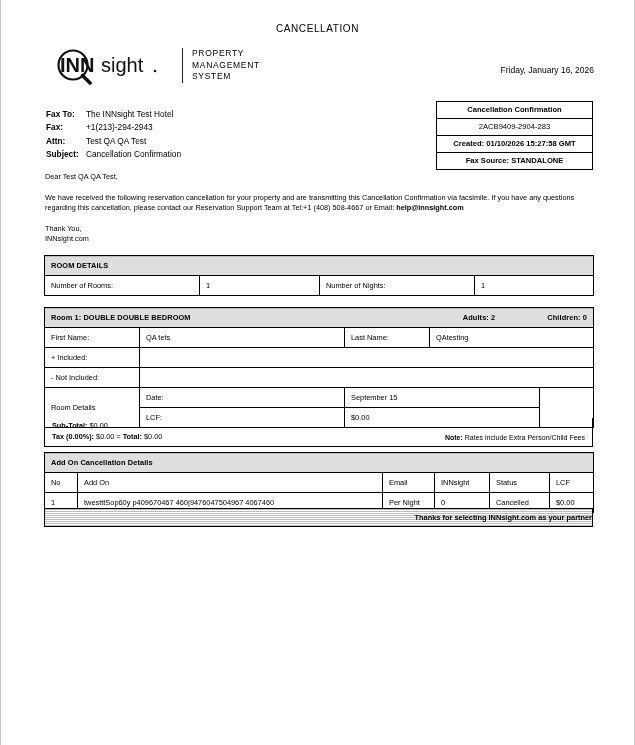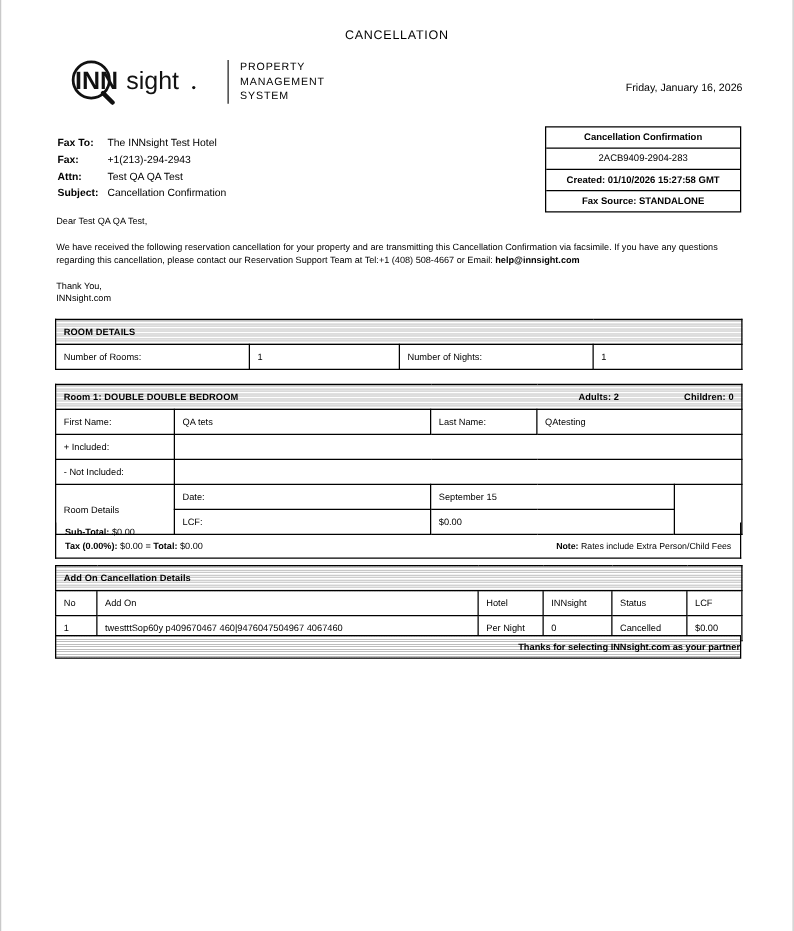--- a/index.html
+++ b/index.html
@@ -34,21 +34,21 @@
   }
   
   .header {
     display: flex;
     align-items: flex-start;
     justify-content: space-between;
     padding: 13px 40px 0 45px;
   }
   .logo-wrap {
     display: flex;
-    align-items: center;
+    align-items: flex-end;
   }
   .logo-mark {
     position: relative;
     width: 130px;
     height: 34px;
   }
   .logo-sub {
     border-left: 1px solid #222;
     padding-left: 9px;
     margin-left: 6px;
@@ -320,21 +320,21 @@
         <col style="width:60px">
         <col style="width:44px">
     </colgroup>
     <tbody>
       <tr>
         <td class="bandhead" colspan="6">Add On Cancellation Details</td>
       </tr>
       <tr>
         <td>No</td>
         <td>Add On</td>
-        <td>Hotel</td>
+        <td>Email</td>
         <td>INNsight</td>
         <td>Status</td>
         <td>LCF</td>
       </tr>
       <tr>
         <td>1</td>
         <td>twestttSop60y p409670467 460|9476047504967 4067460</td>
         <td>Per Night</td>
         <td>0</td>
         <td>Cancelled</td>

